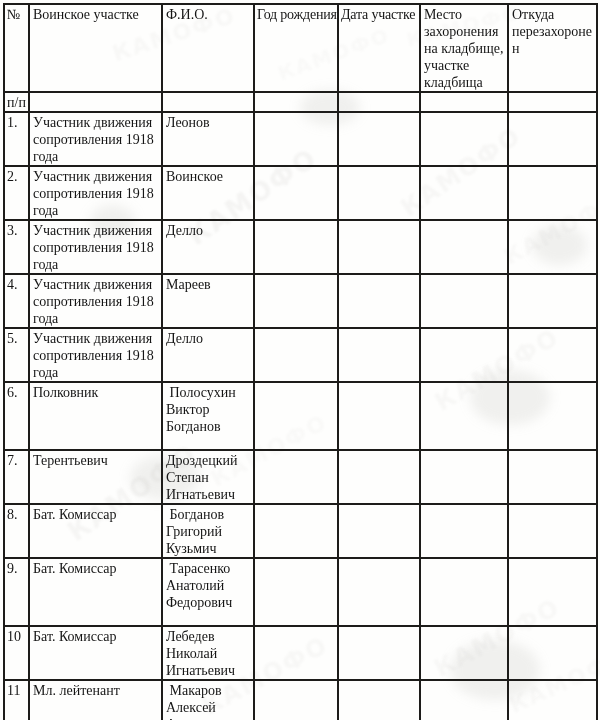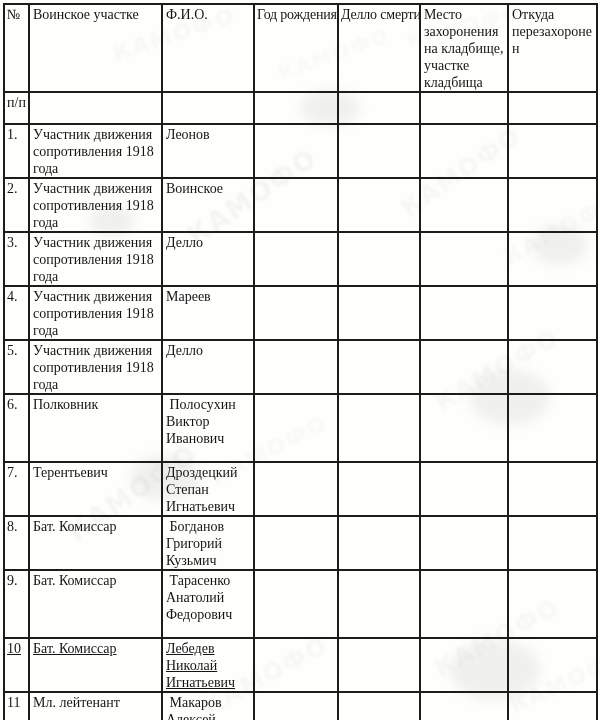--- a/index.html
+++ b/index.html
@@ -109,31 +109,31 @@
       <col style="width:82px">
       <col style="width:88px">
       <col style="width:89px">
     </colgroup>
     <thead>
       <tr style="height:85px">
         <th class="num-cell">№</th>
         <th>Воинское участке</th>
         <th>Ф.И.О.</th>
         <th class="nowrap">Год рождения</th>
-        <th class="nowrap">Делло смерти</th>
+        <th class="nowrap">Дата участке</th>
         <th>Место
 захоронения
 на кладбище,
 участке
 кладбища</th>
         <th>Откуда
 перезахороне
 н</th>
       </tr>
-      <tr style="height:32px">
+      <tr style="height:20px">
         <th class="num-cell">п/п</th>
         <th></th>
         <th></th>
         <th></th>
         <th></th>
         <th></th>
         <th></th>
       </tr>
     </thead>
     <tbody>
@@ -190,21 +190,21 @@
           <td></td>
           <td></td>
           <td></td>
           <td></td>
         </tr>
         <tr style="height: 68px;">
           <td class="num-cell">6.</td>
           <td>Полковник</td>
           <td> Полосухин
 Виктор
-Иванович</td>
+Богданов</td>
           <td></td>
           <td></td>
           <td></td>
           <td></td>
         </tr>
         <tr style="height: 52px;">
           <td class="num-cell">7.</td>
           <td>Терентьевич</td>
           <td>Дроздецкий
 Степан
@@ -229,21 +229,21 @@
           <td class="num-cell">9.</td>
           <td>Бат. Комиссар</td>
           <td> Тарасенко
 Анатолий
 Федорович</td>
           <td></td>
           <td></td>
           <td></td>
           <td></td>
         </tr>
-        <tr style="height: 52px; text-decoration: underline;">
+        <tr style="height: 52px;">
           <td class="num-cell">10</td>
           <td>Бат. Комиссар</td>
           <td>Лебедев
 Николай
 Игнатьевич</td>
           <td></td>
           <td></td>
           <td></td>
           <td></td>
         </tr>

